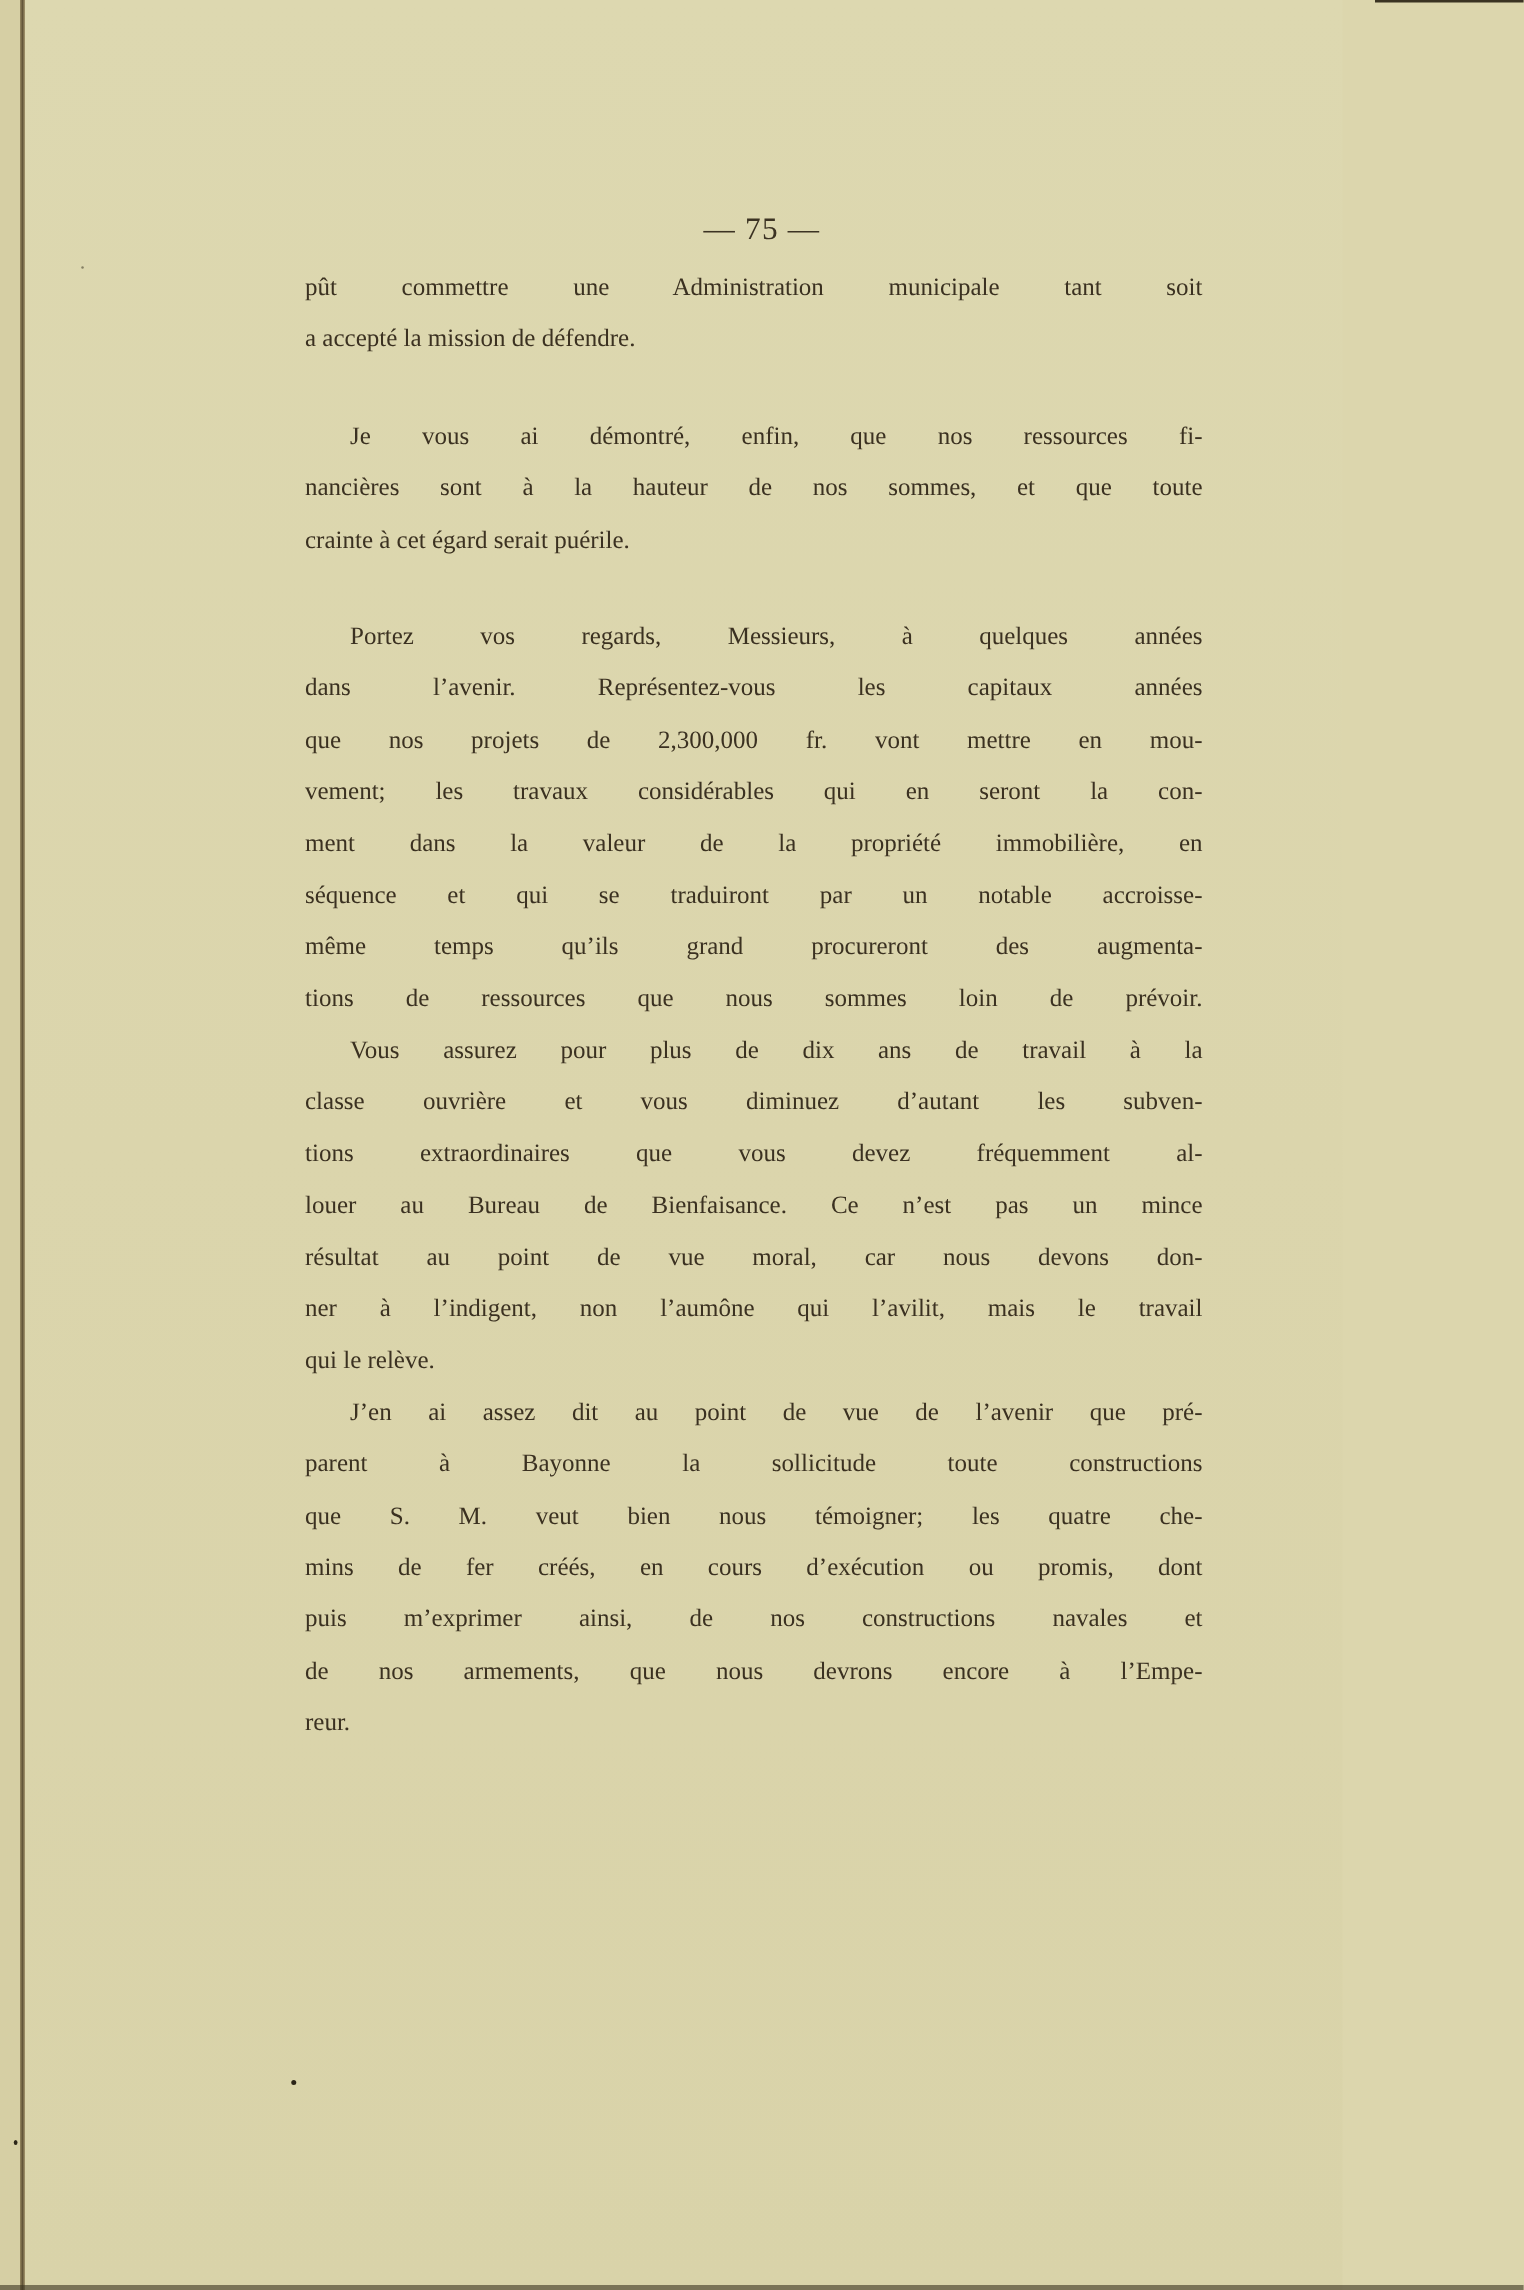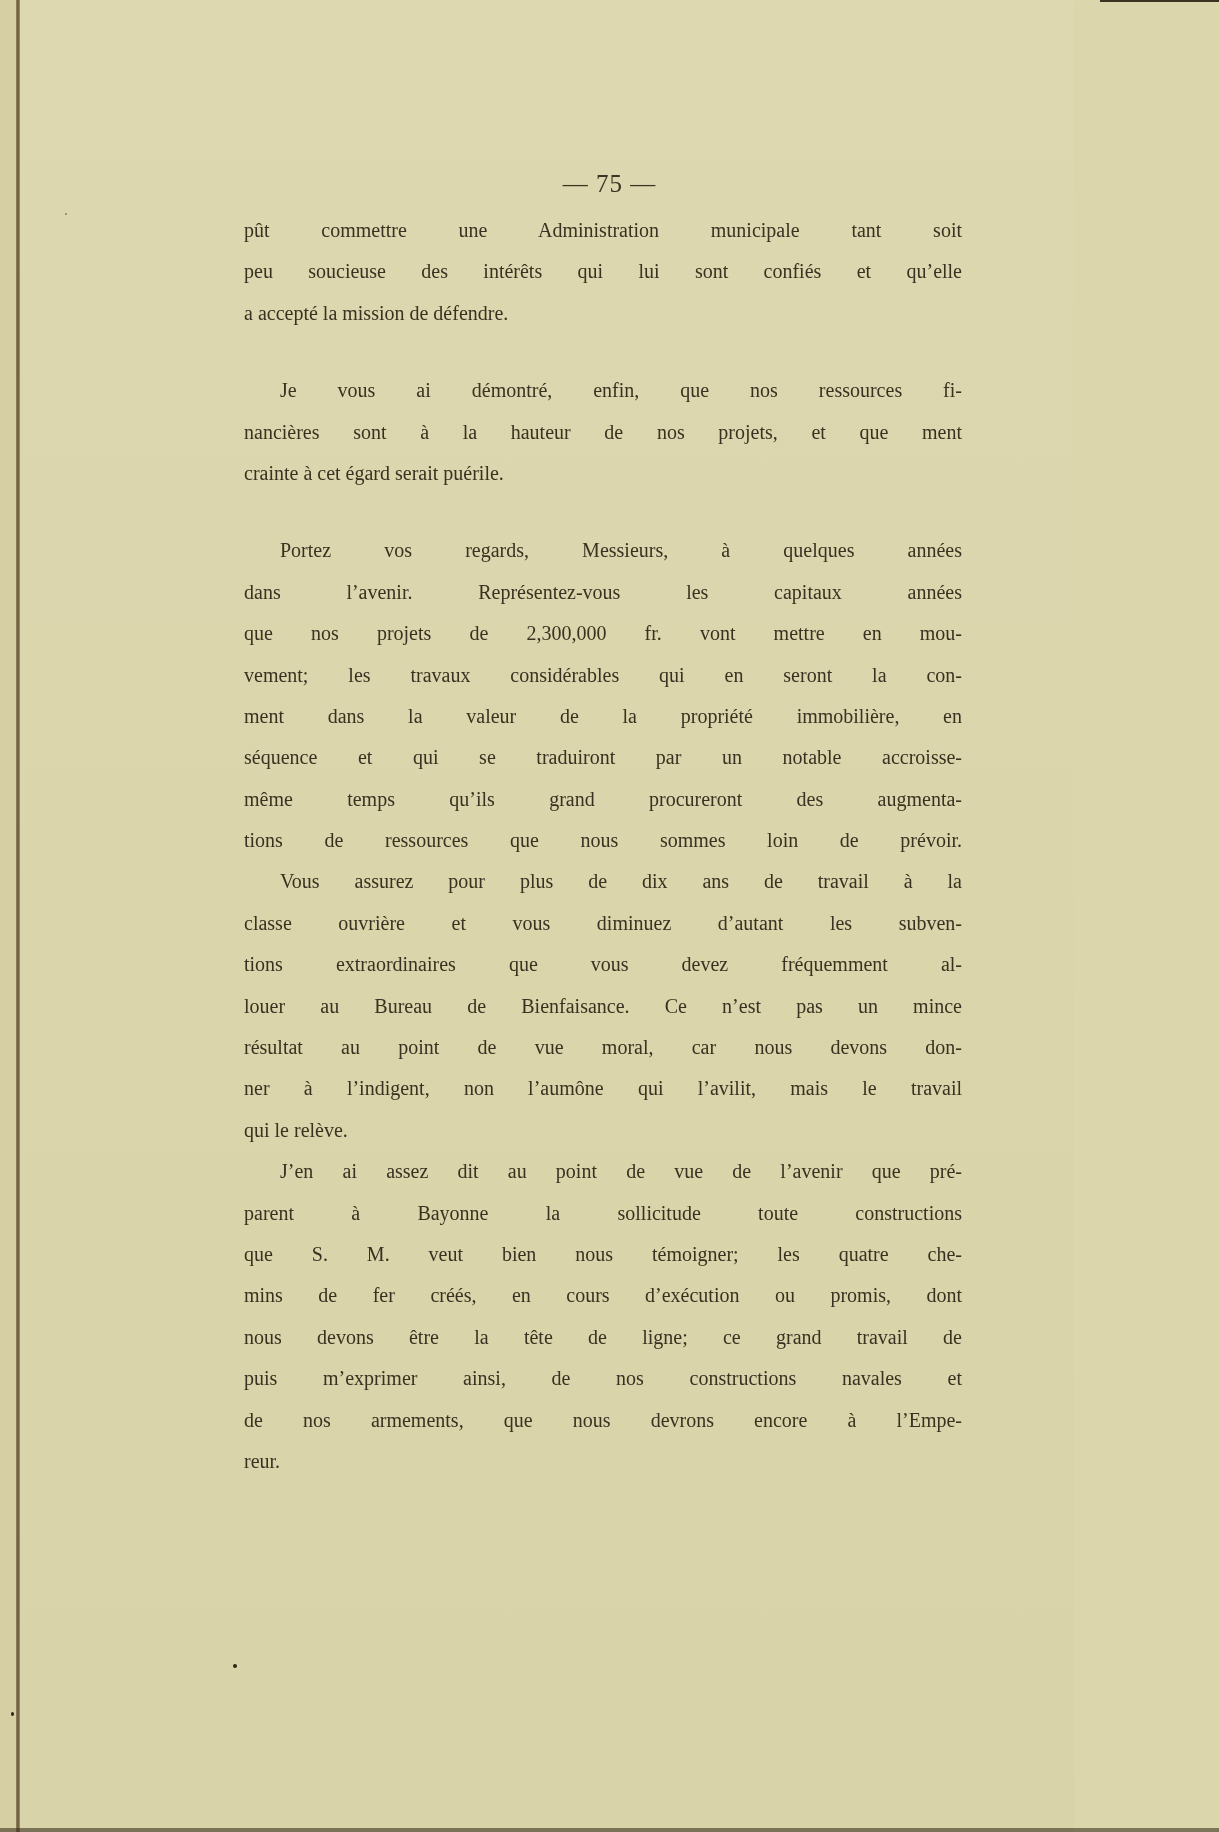--- a/index.html
+++ b/index.html
@@ -105,28 +105,27 @@
   <div class="spine-line"></div>
   <div class="top-edge"></div>
   <div class="bottom-edge"></div>
 
   <div class="page-number">— 75 —</div>
 
   <div class="text-block">
 
     <div>
       <span class="line">pût commettre une Administration municipale tant soit</span>
-      <span class="line">peu soucieuse des intérêts qui lui sont confiés et qu’elle</span>
       <span class="line last">a accepté la mission de défendre.</span>
     </div>
     <div class="para-gap"></div>
 
     <div>
       <span class="line indent">Je vous ai démontré, enfin, que nos ressources fi-</span>
-      <span class="line">nancières sont à la hauteur de nos projets, et que ment</span>
+      <span class="line">nancières sont à la hauteur de nos sommes, et que toute</span>
       <span class="line last">crainte à cet égard serait puérile.</span>
     </div>
     <div class="para-gap"></div>
 
     <div>
       <span class="line indent">Portez vos regards, Messieurs, à quelques années</span>
       <span class="line">dans l’avenir. Représentez-vous les capitaux années</span>
       <span class="line">que nos projets de 2,300,000 fr. vont mettre en mou-</span>
       <span class="line">vement; les travaux considérables qui en seront la con-</span>
       <span class="line">ment dans la valeur de la propriété immobilière, en</span>
@@ -143,21 +142,20 @@
       <span class="line">résultat au point de vue moral, car nous devons don-</span>
       <span class="line">ner à l’indigent, non l’aumône qui l’avilit, mais le travail</span>
       <span class="line last">qui le relève.</span>
     </div>
 
     <div>
       <span class="line indent">J’en ai assez dit au point de vue de l’avenir que pré-</span>
       <span class="line">parent à Bayonne la sollicitude toute constructions</span>
       <span class="line">que S. M. veut bien nous témoigner; les quatre che-</span>
       <span class="line">mins de fer créés, en cours d’exécution ou promis, dont</span>
-      <span class="line">nous devons être la tête de ligne; ce grand travail de</span>
       <span class="line">puis m’exprimer ainsi, de nos constructions navales et</span>
       <span class="line">de nos armements, que nous devrons encore à l’Empe-</span>
       <span class="line last">reur.</span>
     </div>
   </div>
 
   <div class="specks">
     <div class="speck" style="left:233px; top:1664px; width:4px; height:4px;"></div>
     <div class="speck" style="left:11px; top:1712px; width:3px; height:4px;"></div>
     <div class="speck" style="left:65px; top:213px; width:2px; height:2px; opacity:0.5;"></div>

